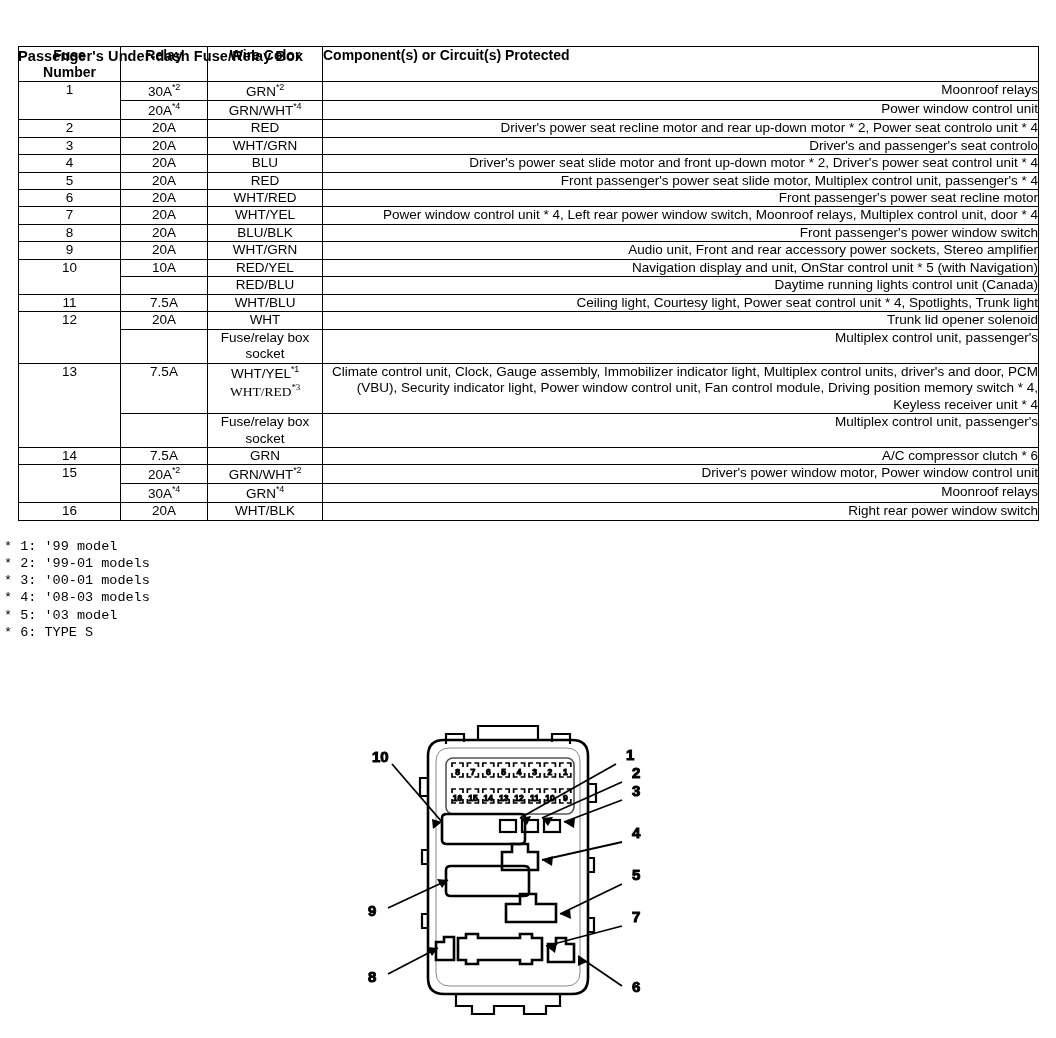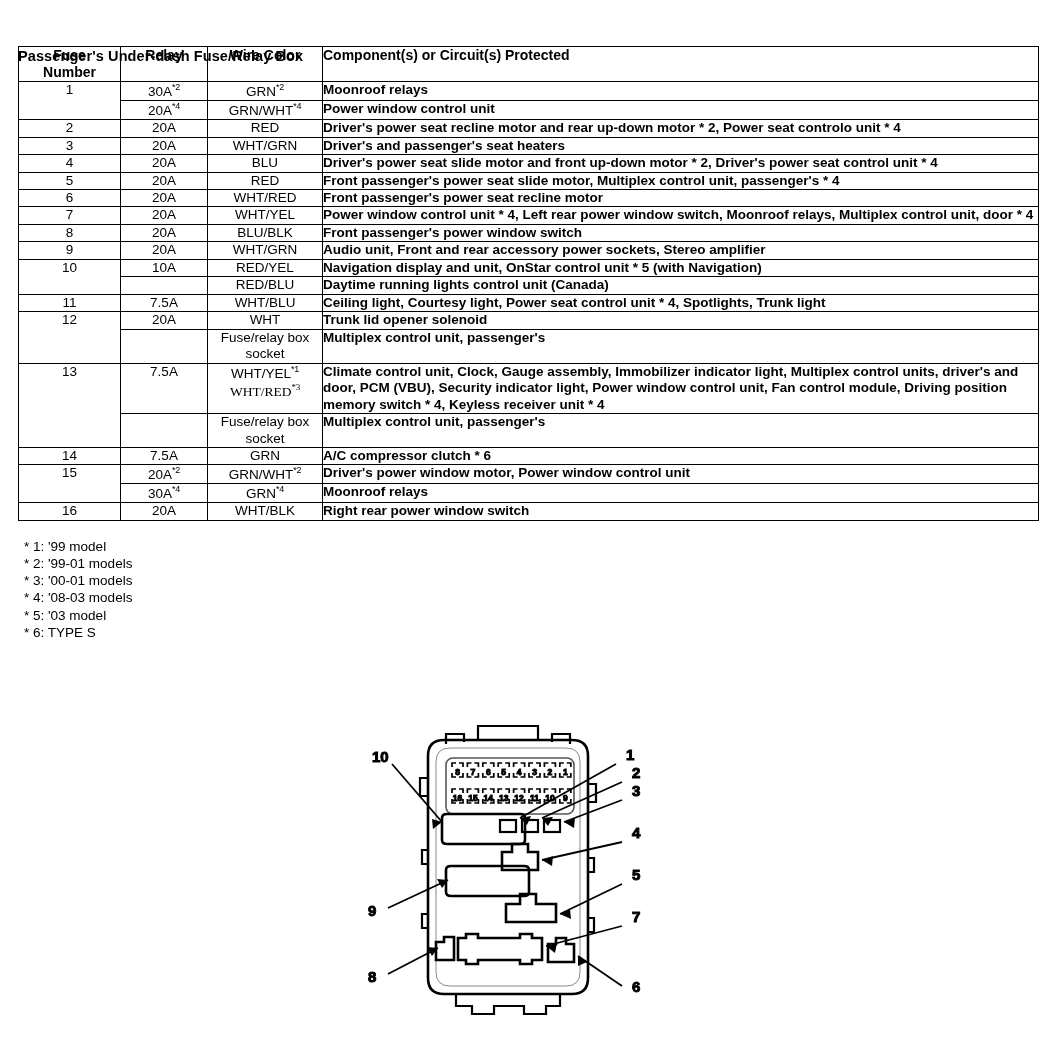--- a/index.html
+++ b/index.html
@@ -60,38 +60,38 @@
     vertical-align: middle;
     margin-top: 42px;
   }
   thead th.hdr-comp { text-align: left; }
 
   td.c-num, td.c-amps, td.c-wire {
     text-align: center;
     padding: 1px 2px 2px 2px;
   }
   td.c-comp {
-    text-align: left;
+    text-align: right;
     padding: 1px 4px 2px 5px;
-    font-weight: bold;
   }
   .sup {
     font-size: 9px;
     vertical-align: super;
     letter-spacing: -0.2px;
   }
   .rowline2 { display: block; font-family: Liberation Serif, serif; }
 
   
   #footnotes {
     position: absolute;
-    left: 24px;
+    left: 4px;
     top: 538px;
     font-size: 13.5px;
     line-height: 1.27;
+    font-family: Liberation Mono, monospace;
   }
   #footnotes div { white-space: nowrap; }
 
   
   #diagram {
     position: absolute;
     left: 360px;
     top: 718px;
     width: 345px;
     height: 310px;
@@ -149,21 +149,21 @@
         <tr>
           <td class="c-num">2</td>
           <td class="c-amps">20A</td>
           <td class="c-wire">RED</td>
           <td class="c-comp">Driver's power seat recline motor and rear up-down motor * 2, Power seat controlo unit * 4</td>
         </tr>
         <tr>
           <td class="c-num">3</td>
           <td class="c-amps">20A</td>
           <td class="c-wire">WHT/GRN</td>
-          <td class="c-comp">Driver's and passenger's seat heaters</td>
+          <td class="c-comp">Driver's and passenger's seat controlo</td>
         </tr>
         <tr>
           <td class="c-num">4</td>
           <td class="c-amps">20A</td>
           <td class="c-wire">BLU</td>
           <td class="c-comp">Driver's power seat slide motor and front up-down motor * 2, Driver's power seat control unit * 4</td>
         </tr>
         <tr>
           <td class="c-num">5</td>
           <td class="c-amps">20A</td>

